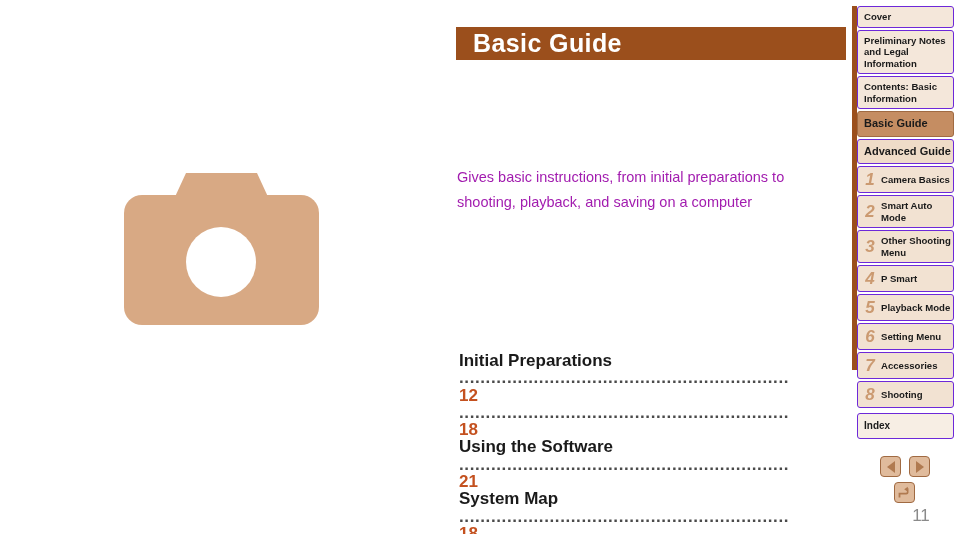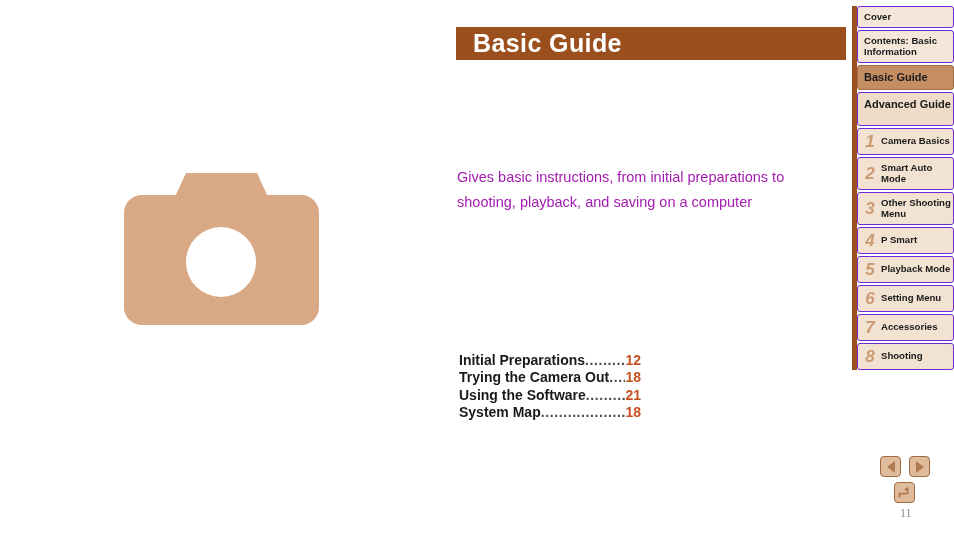--- a/index.html
+++ b/index.html
@@ -59,25 +59,26 @@
   
   .toc {
     position: absolute;
     left: 459px;
     top: 352px;
     width: 182px;
   }
   .toc-row {
     display: flex;
     align-items: baseline;
-    font-size: 14px;
+    font-size: 17px;
     font-weight: bold;
     color: #1a1a1a;
     line-height: 17.3px;
     white-space: nowrap;
+    flex-direction: column;
   }
   .toc-label { flex: 0 0 auto; }
   .toc-leader {
     flex: 1 1 auto;
     overflow: hidden;
     color: #4a4a4a;
     letter-spacing: 0.6px;
     margin: 0 0px;
   }
   .toc-page {
@@ -126,21 +127,21 @@
     font-size: 11px;
     border-color: #a9apt;
     border-color: #a06a42;
     padding-top: 6px;
     padding-bottom: 6px;
   }
   .nav-item.section {
     background: #efdcc8;
     font-size: 11px;
     padding-top: 6px;
-    padding-bottom: 14px;
+    padding-bottom: 6px;
   }
   .nav-item.chapter {
     background: #f2e2d2;
     padding-left: 3px;
   }
   .nav-item.index-item {
     background: #f7eee4;
     font-size: 10px;
     font-weight: bold;
     margin-top: 5px;
@@ -199,24 +200,23 @@
     border-top: 6px solid transparent;
     border-bottom: 6px solid transparent;
     border-left: 8px solid #b07a50;
   }
 
   .page-number {
     position: absolute;
     left: 900px;
     top: 506px;
     width: 42px;
-    text-align: left;
-    font-size: 12px;
+    text-align: center;
+    font-size: 17px;
     color: #8a8a8a;
-    font-family: Liberation Serif, serif;
   }
 </style>
 </head>
 <body>
 
 <div class="header-banner">
   <div class="header-title">Basic Guide</div>
 </div>
 
 <div class="camera-illustration">
@@ -229,21 +229,20 @@
 
 <div class="description">Gives basic instructions, from initial preparations to shooting, playback, and saving on a computer</div>
 
 <div class="toc">
   <div class="toc-row">
     <span class="toc-label">Initial Preparations</span>
     <span class="toc-leader">..............................................................</span>
     <span class="toc-page">12</span>
   </div>
   <div class="toc-row">
-    <span class="toc-label">Trying the Camera Out</span>
     <span class="toc-leader">..............................................................</span>
     <span class="toc-page">18</span>
   </div>
   <div class="toc-row">
     <span class="toc-label">Using the Software</span>
     <span class="toc-leader">..............................................................</span>
     <span class="toc-page">21</span>
   </div>
   <div class="toc-row">
     <span class="toc-label">System Map </span>
@@ -252,20 +251,23 @@
   </div>
 </div>
 
 <div class="sidebar-accent"></div>
 <div class="sidebar">
 
   <div class="nav-item plain">
     <span class="chapter-label">Cover</span>
   </div>
 
+  <div class="nav-item plain">
+    <span class="chapter-label">Preliminary Notes and Legal Information</span>
+  </div>
 
   <div class="nav-item plain">
     <span class="chapter-label">Contents: Basic Information</span>
   </div>
 
   <div class="nav-item active">
     <span>Basic Guide</span>
   </div>
 
   <div class="nav-item section">
@@ -305,20 +307,23 @@
   <div class="nav-item chapter">
     <span class="chapter-num">7</span>
     <span class="chapter-label">Accessories</span>
   </div>
 
   <div class="nav-item chapter">
     <span class="chapter-num">8</span>
     <span class="chapter-label">Shooting</span>
   </div>
 
+  <div class="nav-item index-item">
+    <span>Index</span>
+  </div>
 
 </div>
 
 <div class="nav-buttons">
   <div class="nav-btn btn-prev">
     <span class="tri-left"></span>
   </div>
   <div class="nav-btn btn-next">
     <span class="tri-right"></span>
   </div>

